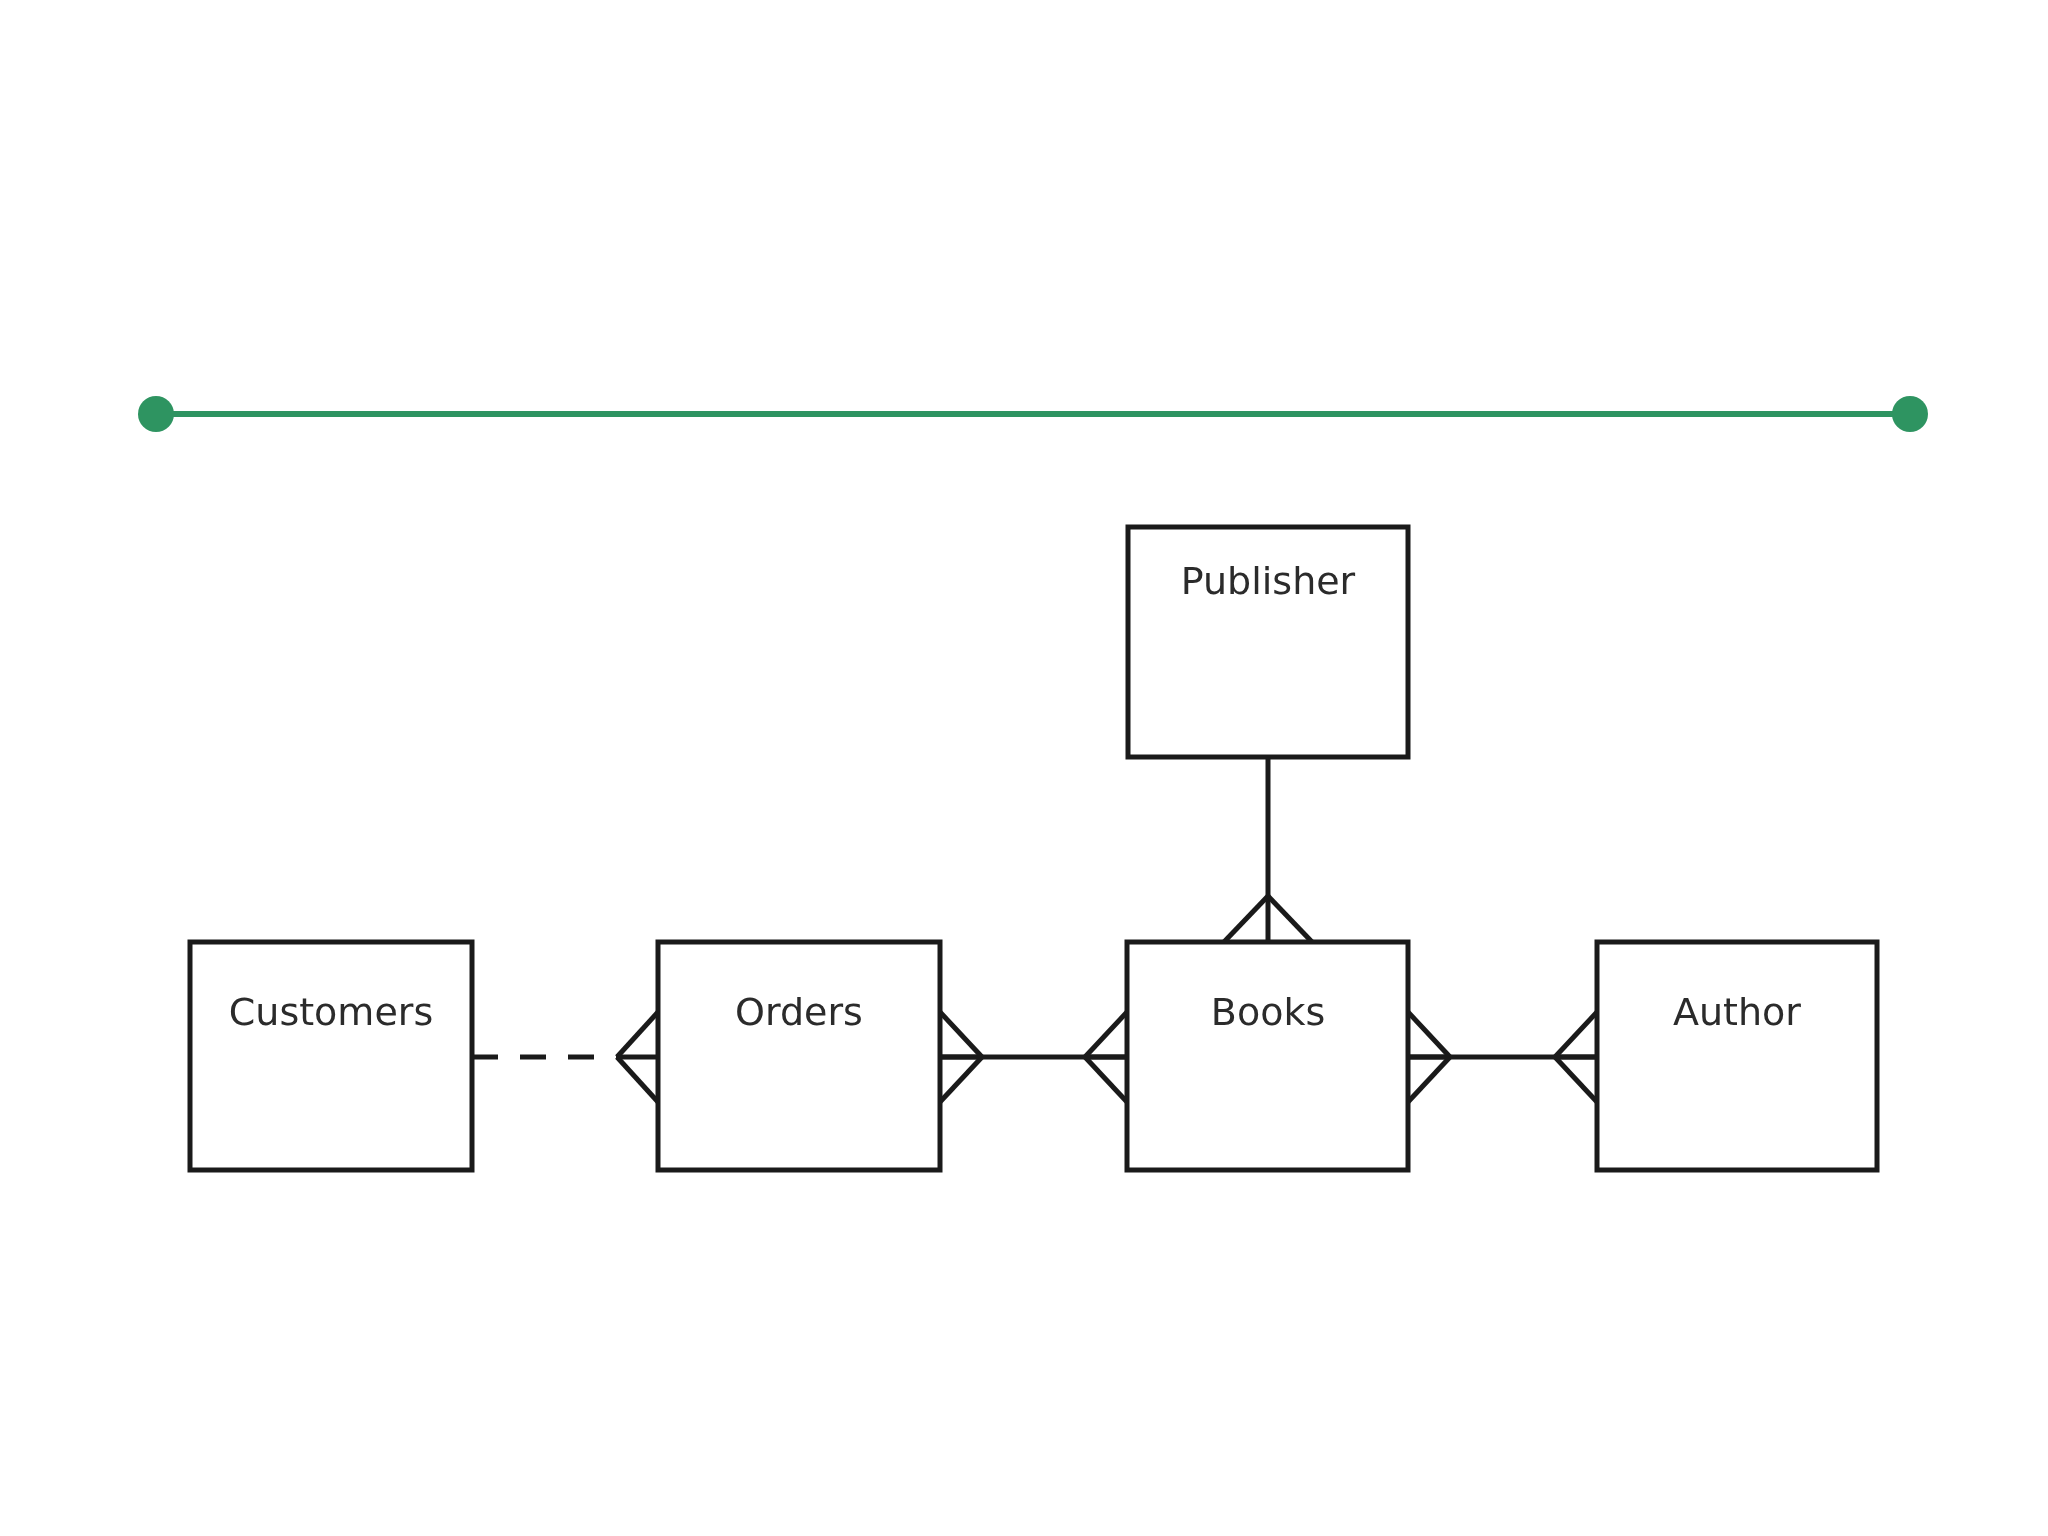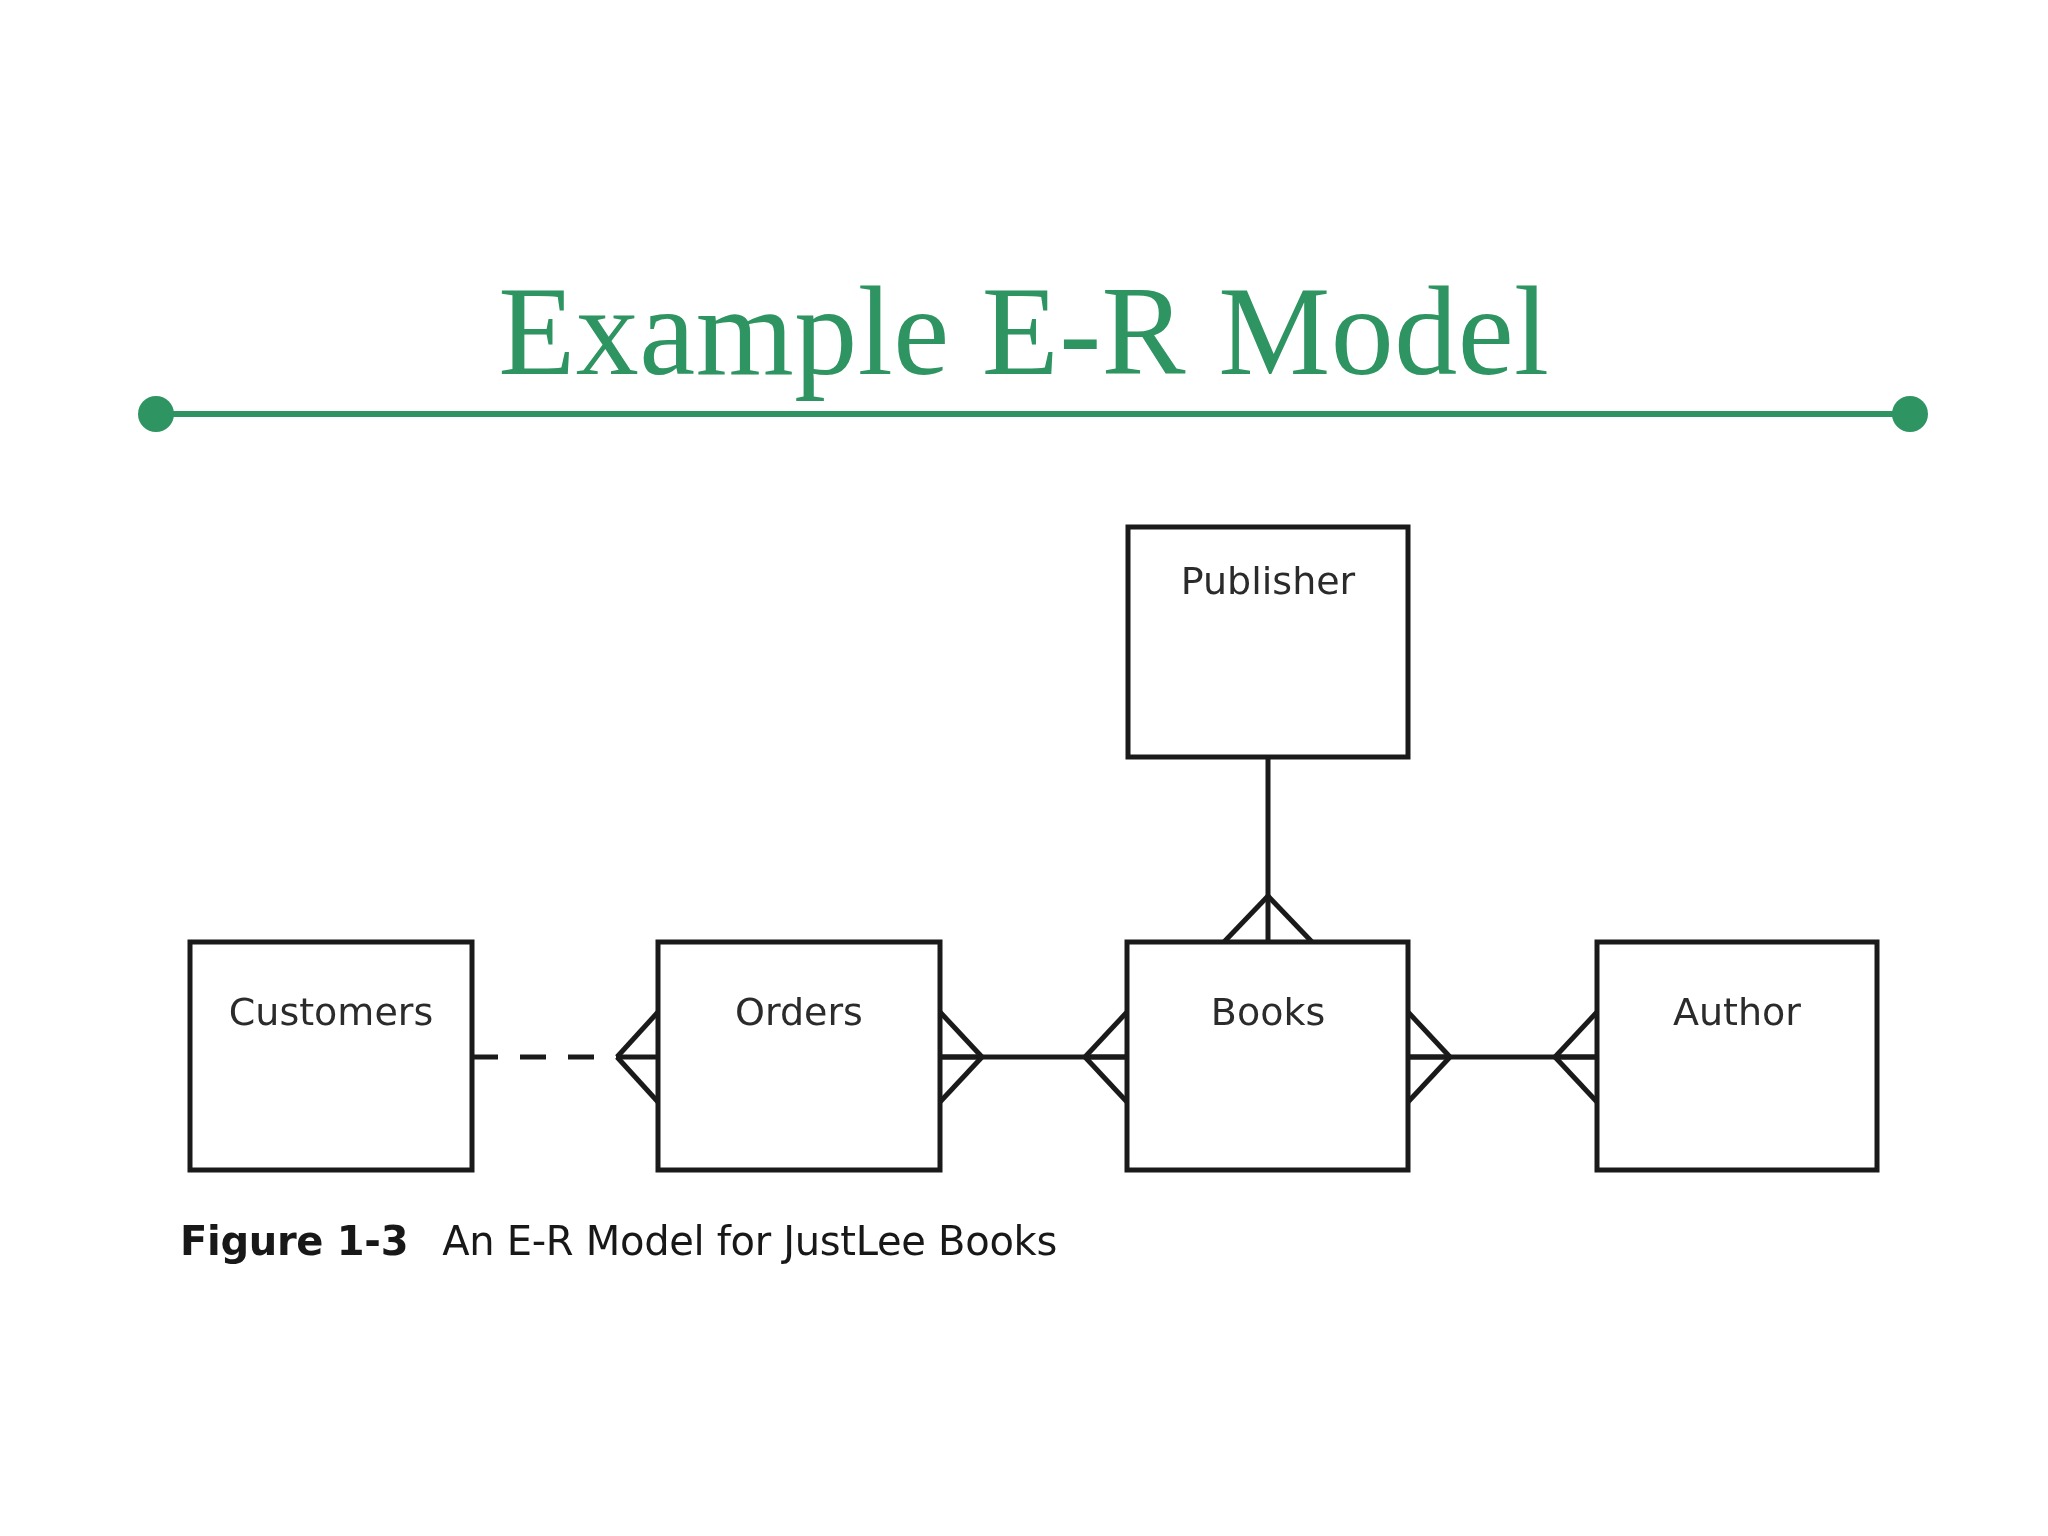--- a/index.html
+++ b/index.html
@@ -100,21 +100,20 @@
   #figure-caption-text {
     font-weight: normal;
     margin-left: 34px;
   }
 </style>
 </head>
 <body>
 
 <div id="slide">
 
-  <h1 id="slide-title">Example E-R Model</h1>
 
   <div id="title-divider">
     <div id="divider-dot-left" class="divider-dot"></div>
     <div id="divider-line"></div>
     <div id="divider-dot-right" class="divider-dot"></div>
   </div>
 
   <div id="er-diagram">
     <svg id="er-svg" width="2048" height="1536" viewBox="0 0 2048 1536">
 
@@ -169,17 +168,14 @@
       </g>
 
       <text class="entity-label" x="331" y="1025">Customers</text>
       <text class="entity-label" x="799" y="1025">Orders</text>
       <text class="entity-label" x="1268" y="1025">Books</text>
       <text class="entity-label" x="1737" y="1025">Author</text>
       <text class="entity-label" x="1268" y="594">Publisher</text>
     </svg>
   </div>
 
-  <div id="figure-caption">
-    <span id="figure-caption-number">Figure 1-3</span><span id="figure-caption-text">An E-R Model for JustLee Books</span>
-  </div>
 
 </div>
 
 </body></html>

